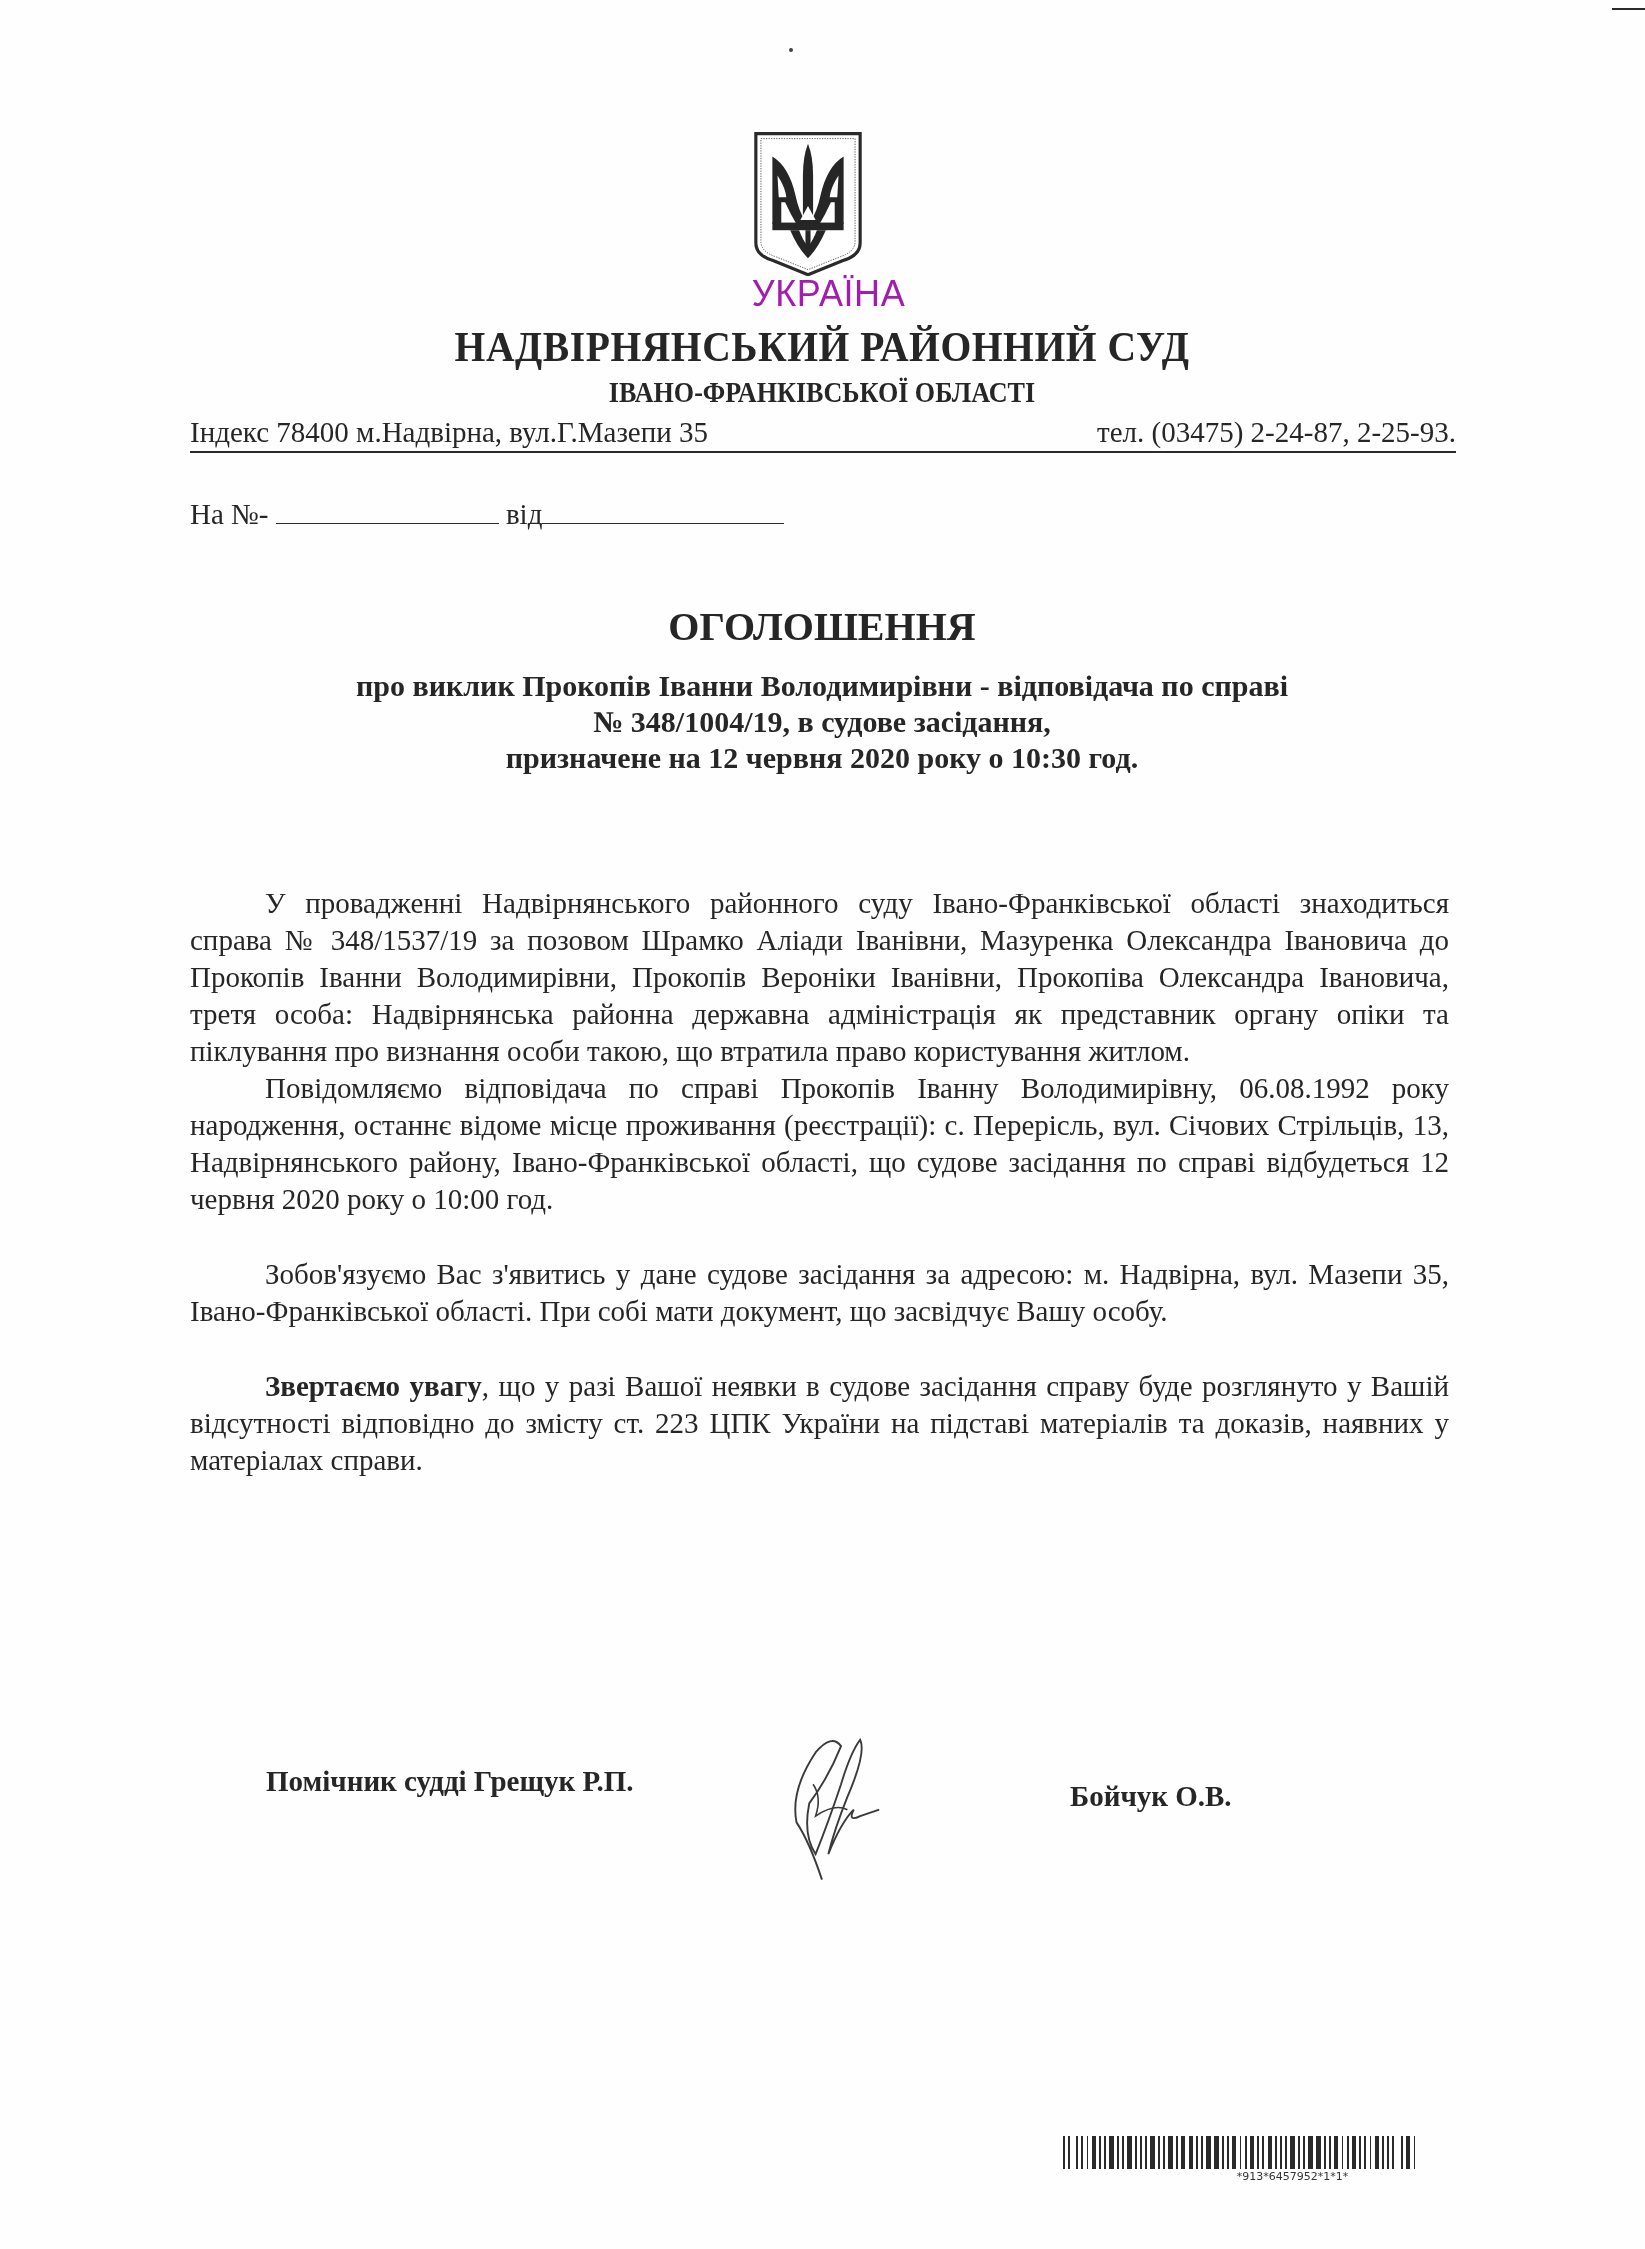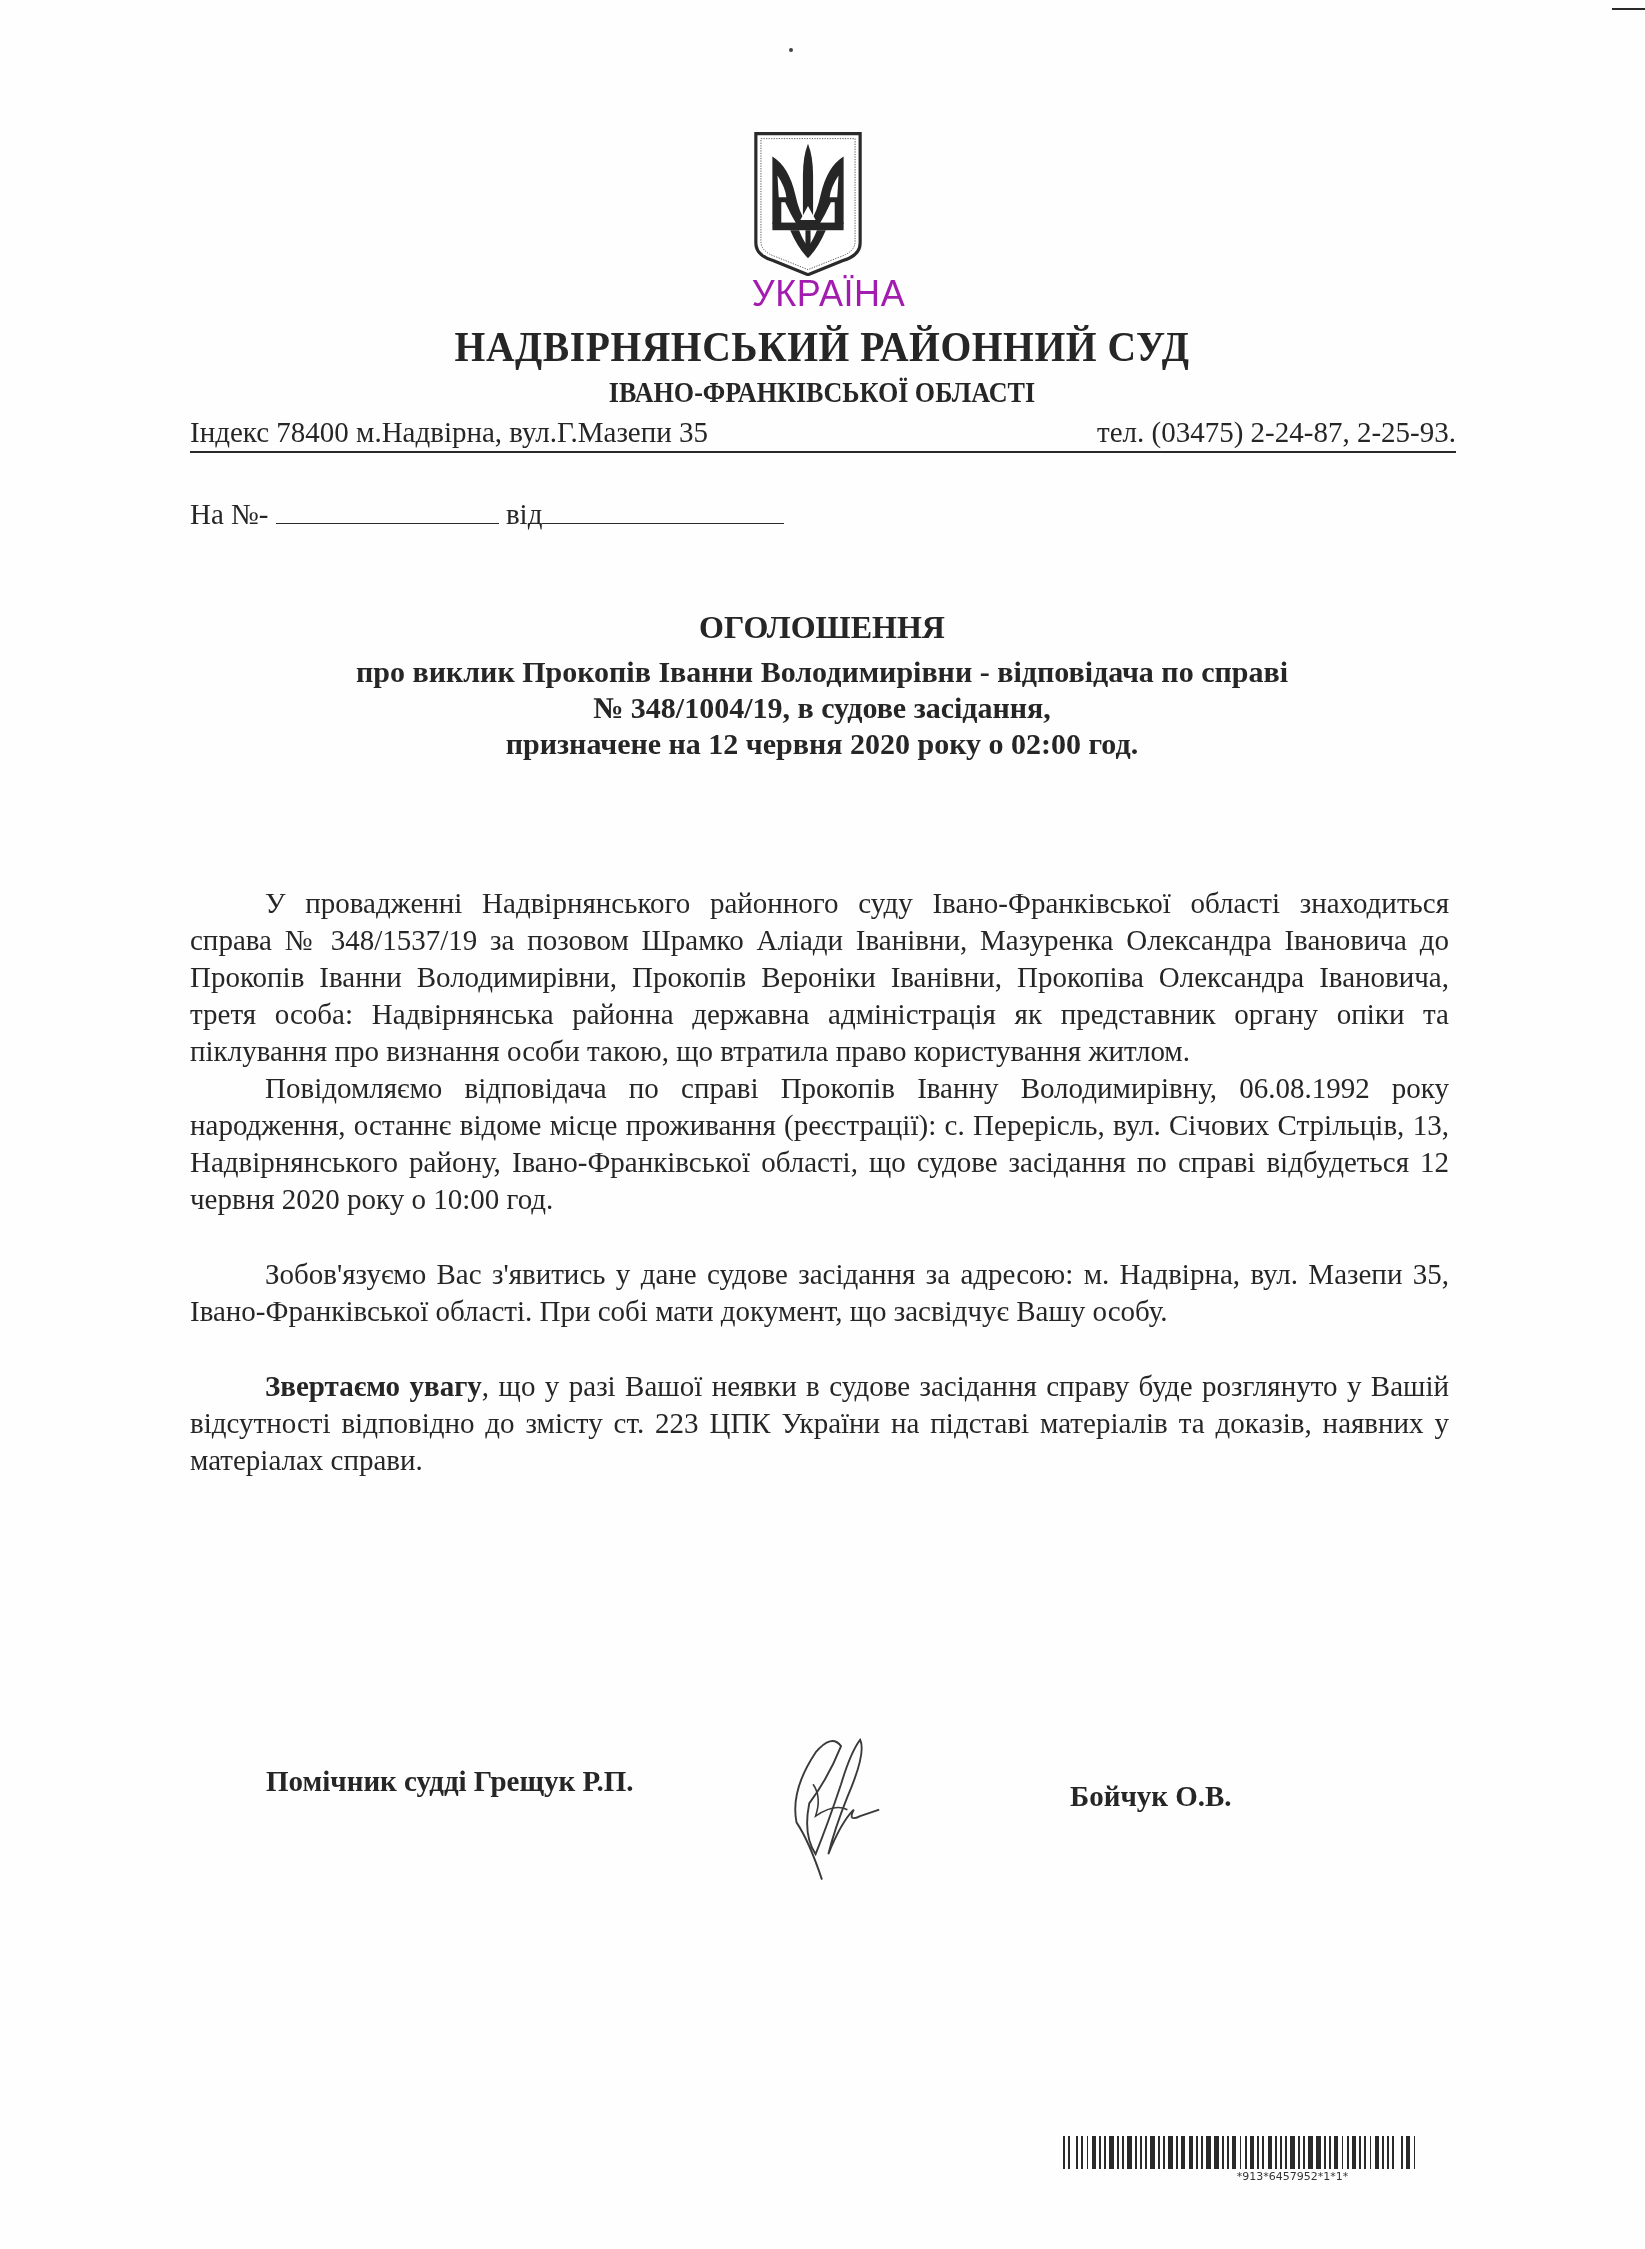--- a/index.html
+++ b/index.html
@@ -119,21 +119,21 @@
     }
     .title-block {
       position: absolute;
       left: 242px; top: 609px;
       width: 1160px;
       text-align: center;
       font-weight: bold;
       font-size: 30px;
       line-height: 36px;
     }
-    .title-block .t1 { font-size: 32px; margin-bottom: 9px; }
+    .title-block .t1 { font-size: 40px; margin-bottom: 23px; }
     .body-text {
       position: absolute;
       left: 190px; top: 885px;
       width: 1259px;
       font-size: 29px;
       line-height: 37px;
       text-align: justify;
       color: #262626;
     }
     .body-text p {
@@ -220,21 +220,21 @@
   <div class="reply-line">
     <span>На №-</span>
     <span class="blank" style="width:223px"></span>
     <span>від</span><span class="blank" style="width:242px"></span>
   </div>
 
   <div class="title-block">
     <div class="t1">ОГОЛОШЕННЯ</div>
     <div>про виклик Прокопів Іванни Володимирівни - відповідача по справі</div>
     <div>№ 348/1004/19, в судове засідання,</div>
-    <div>призначене на 12 червня 2020 року о 02:00 год.</div>
+    <div>призначене на 12 червня 2020 року о 10:30 год.</div>
   </div>
 
   <div class="body-text">
     <p>У провадженні Надвірнянського районного суду Івано-Франківської області знаходиться справа № 348/1537/19 за позовом Шрамко Аліади Іванівни, Мазуренка Олександра Івановича  до Прокопів Іванни Володимирівни, Прокопів Вероніки Іванівни, Прокопіва Олександра Івановича, третя особа: Надвірнянська районна державна адміністрація як представник органу опіки та піклування про визнання особи такою, що втратила право користування житлом.</p>
     <p>Повідомляємо відповідача по справі Прокопів Іванну Володимирівну, 06.08.1992 року народження, останнє відоме місце проживання (реєстрації): с. Перерісль, вул. Січових Стрільців, 13, Надвірнянського району, Івано-Франківської області, що судове засідання по справі відбудеться  12 червня 2020 року о 10:00 год.</p>
     <p class="gap">Зобов'язуємо Вас з'явитись у дане судове засідання за адресою: м. Надвірна, вул. Мазепи 35, Івано-Франківської області. При собі мати документ, що засвідчує Вашу особу.</p>
     <p class="gap"><b>Звертаємо увагу</b><span>, що у разі Вашої неявки в судове засідання справу буде розглянуто у Вашій відсутності відповідно до змісту ст. 223 ЦПК України на підставі матеріалів та доказів, наявних у матеріалах справи.</span></p>
   </div>
 
   <div class="sign-row">

